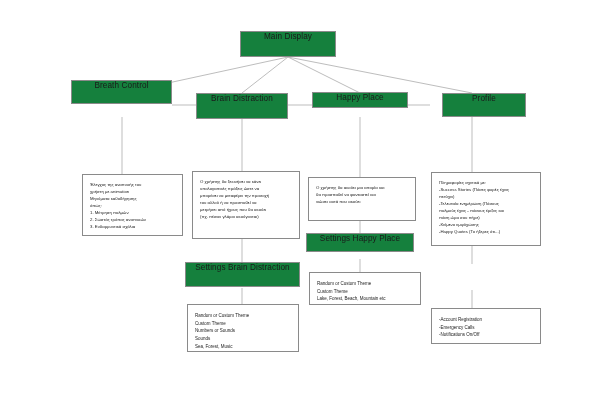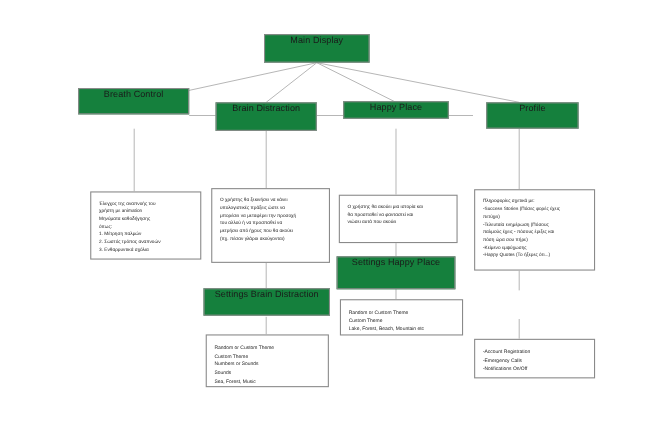--- a/index.html
+++ b/index.html
@@ -129,21 +129,21 @@
     <span class="note-text">Πληροφορίες σχετικά με:
 -Success Stories (Πόσες φορές έχεις
 πετύχει)
 -Τελευταία ενημέρωση (Πόσους
 παλμούς έχεις - πόσους έριξες και
 πόση ώρα σου πήρε)
 -Κείμενο εμψύχωσης
 -Happy Quotes (Το ήξερες ότι...)</span>
   </div>
 
-  <div class="node" style="left:306px;top:233px;width:108px;height:30px;">
+  <div class="node" style="left:306px;top:233px;width:108px;height:19px;">
     <span class="node-title">Settings Happy Place</span>
   </div>
 
   <div class="note" style="left:309px;top:272px;width:112px;height:33px;">
     <span class="note-text en">Random or Custom Theme
 Custom Theme
 Lake, Forest, Beach, Mountain etc</span>
   </div>
 
   <div class="node" style="left:185px;top:262px;width:115px;height:25px;">

